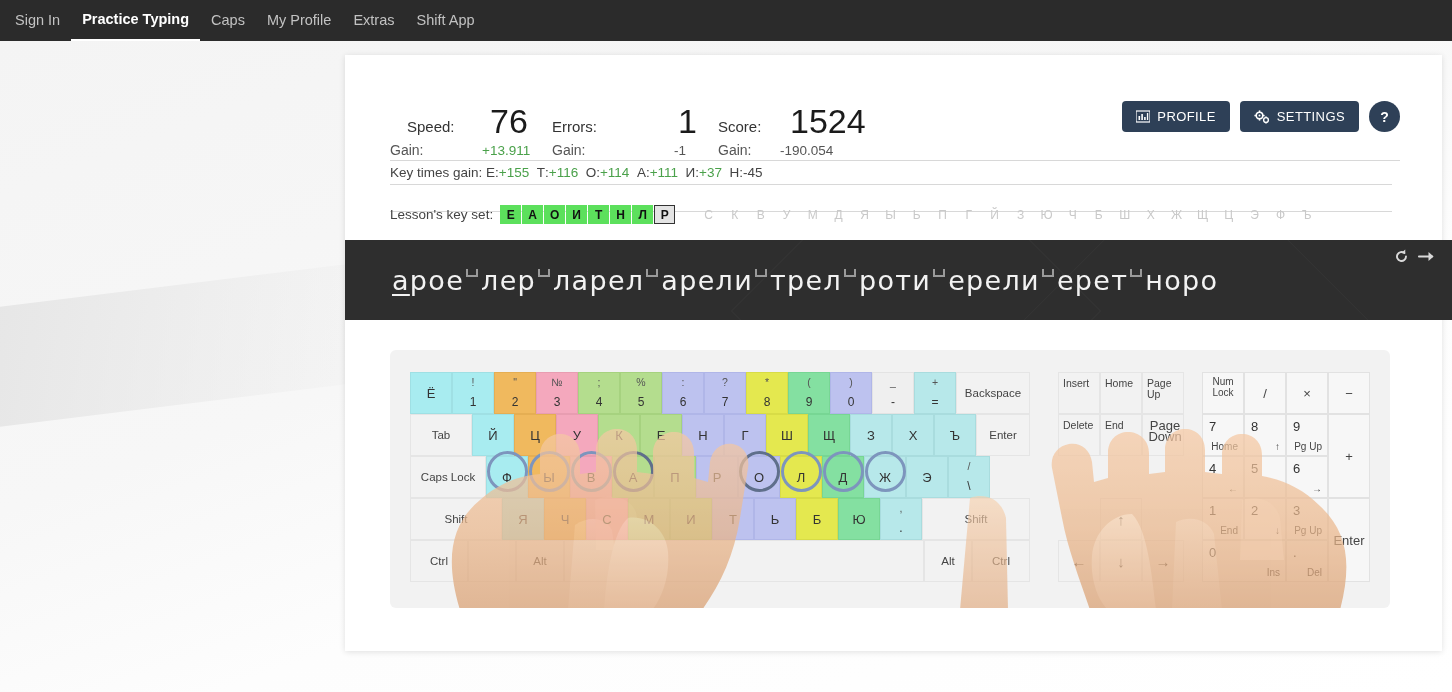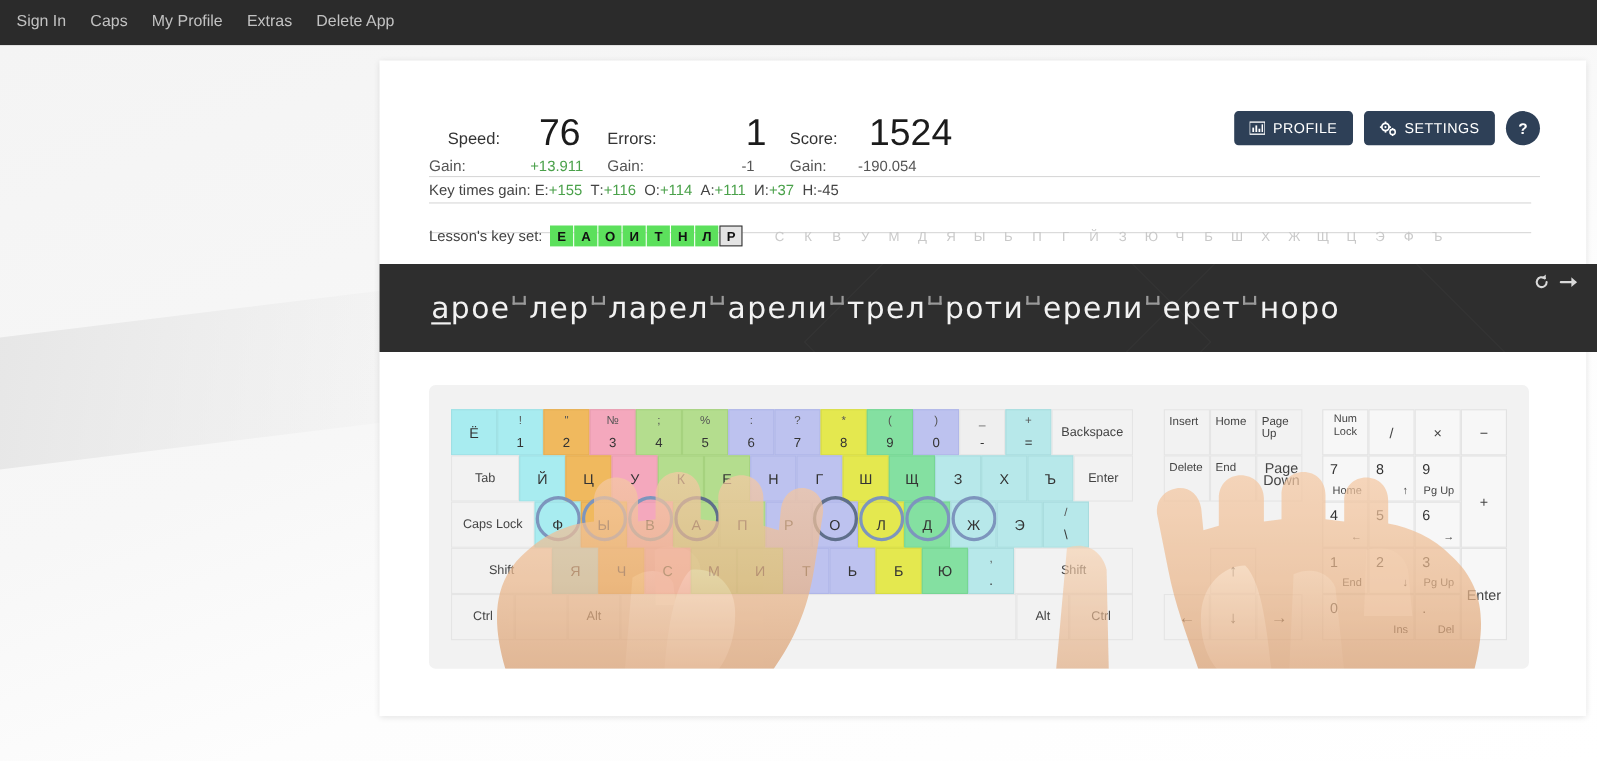--- a/index.html
+++ b/index.html
@@ -185,24 +185,25 @@
   
   .hands { position: absolute; left: 0; top: 0; width: 1000px; height: 258px; pointer-events: none; }
 </style>
 </head>
 <body>
 
 <div class="page-bg"></div>
 
 <div class="navbar" id="navbar">
     <div class="nav-item">Sign In</div>
+    <div class="nav-item active">Practice Typing</div>
     <div class="nav-item">Caps</div>
     <div class="nav-item">My Profile</div>
     <div class="nav-item">Extras</div>
-    <div class="nav-item">Delete App</div>
+    <div class="nav-item">Shift App</div>
   </div>
 
 <div class="card"></div>
 
 <div class="stats">
   <div class="stat-row1">
     <span class="lbl" style="left:17px">Speed:</span>
     <span class="big" style="left:100px">76</span>
     <span class="lbl" style="left:162px">Errors:</span>
     <span class="big" style="left:288px">1</span>

